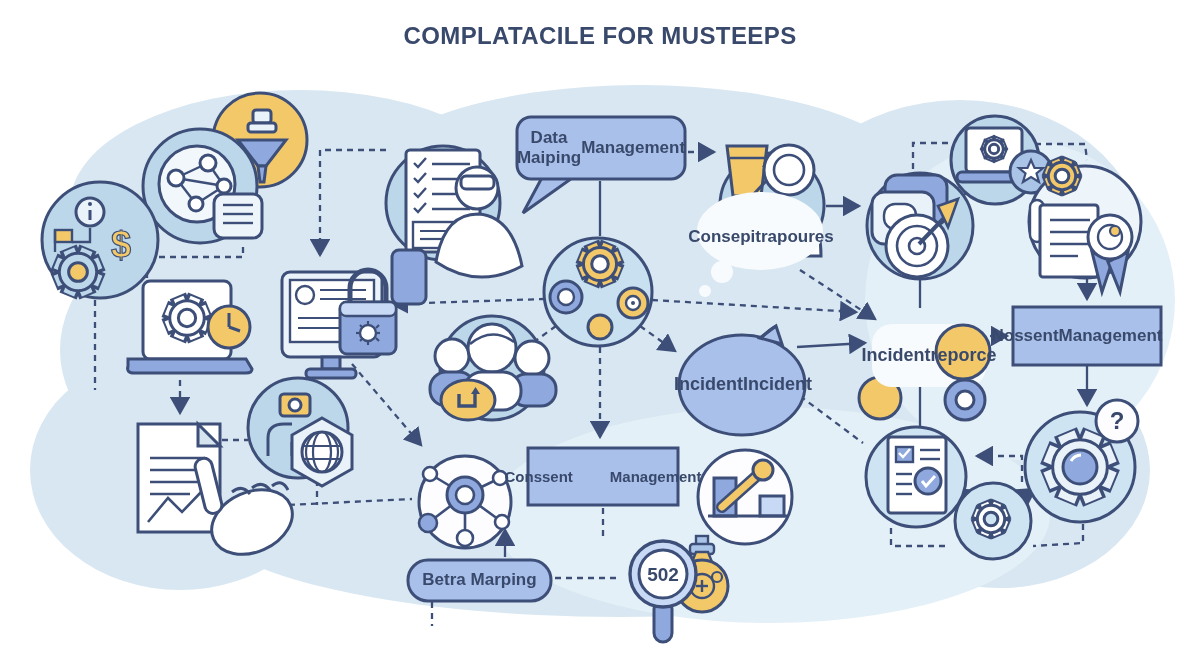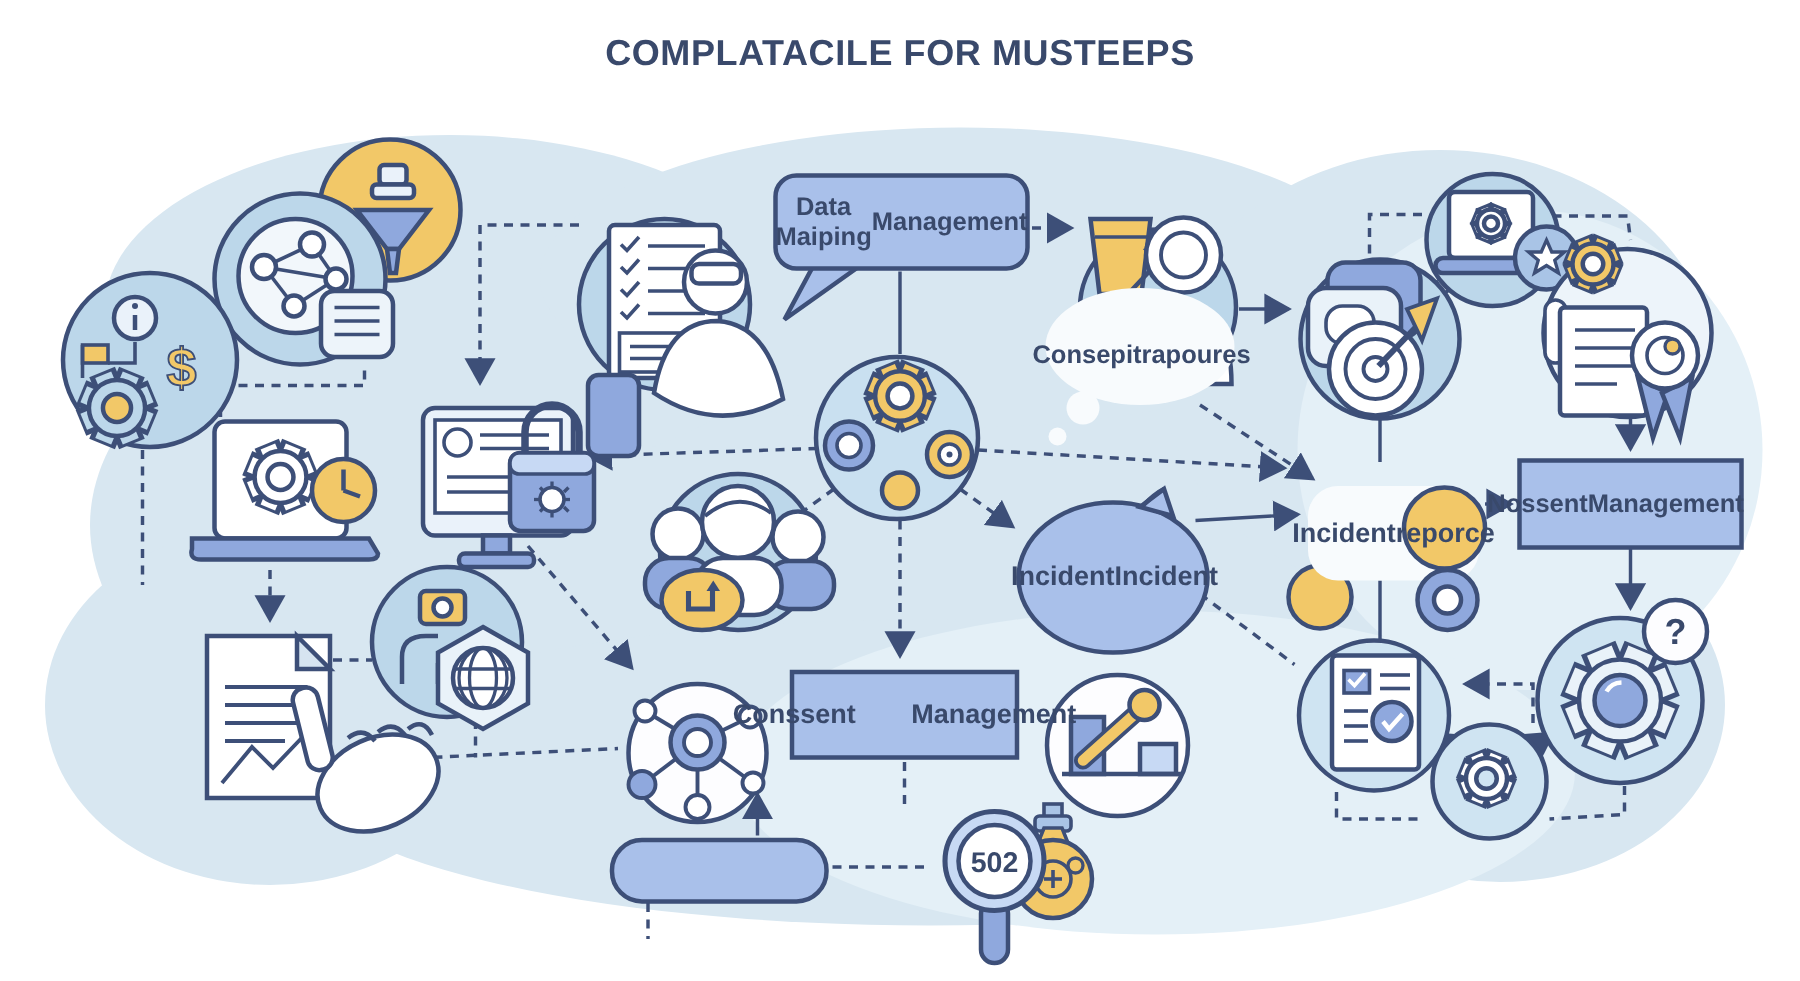--- a/index.html
+++ b/index.html
@@ -8,21 +8,21 @@
   .scene{position:absolute;left:0;top:0;}
   .title{position:absolute;left:0;right:0;top:20px;text-align:center;color:#39496b;
          font-weight:700;font-size:24px;line-height:1.32;letter-spacing:.4px;}
   .lbl{position:absolute;display:flex;flex-direction:row;align-items:center;justify-content:center;
        text-align:center;color:#39496b;font-weight:700;line-height:1.18;pointer-events:none;}
   .t-dm  {left:519px;top:119px;width:164px;height:58px;font-size:17px;}
   .t-cr  {left:700px;top:211px;width:122px;height:53px;font-size:17px;}
   .t-ir  {left:683px;top:354px;width:120px;height:62px;font-size:18px;}
   .t-irep{left:872px;top:329px;width:114px;height:54px;font-size:18px;}
   .t-no  {left:1015px;top:309px;width:124px;height:54px;font-size:17px;}
-  .t-co  {left:530px;top:450px;width:146px;height:53px;font-size:18px;gap:37px;}
+  .t-co  {left:530px;top:450px;width:146px;height:53px;font-size:15px;gap:37px;}
   .t-be  {left:410px;top:562px;width:139px;height:37px;font-size:17px;}
   .cn line,.cn path,.cn polyline{stroke:#3d4f78;stroke-width:2.3;fill:none;}
   .cn .dash{stroke-dasharray:6 5;}
   .svgtxt{fill:#39496b;font-weight:700;text-anchor:middle;font-family:"Liberation Sans",sans-serif;}
   .dollar{fill:#f2c868;stroke:#3d4f78;stroke-width:1.2;font-weight:700;text-anchor:middle;
           font-family:"Liberation Sans",sans-serif;}
 </style>
 </head>
 <body>
 
@@ -577,14 +577,17 @@
   <span>reporce</span>
 </div>
 <div class="lbl t-no">
   <span>Nossent</span>
   <span>Management</span>
 </div>
 <div class="lbl t-co">
   <span>Conssent</span>
   <span>Management</span>
 </div>
+<div class="lbl t-be">
+  <span>Betra Marping</span>
+</div>
 
 </div>
 
 </body></html>

